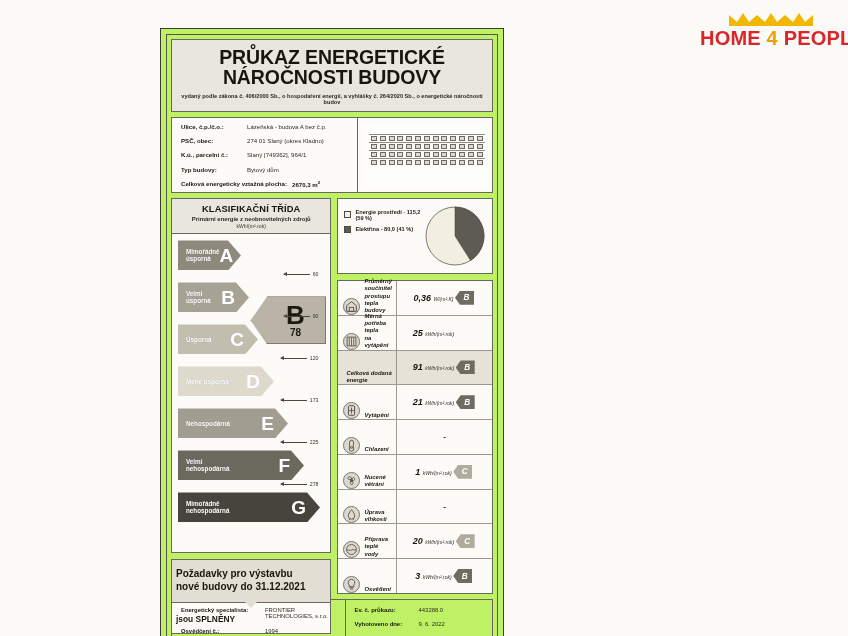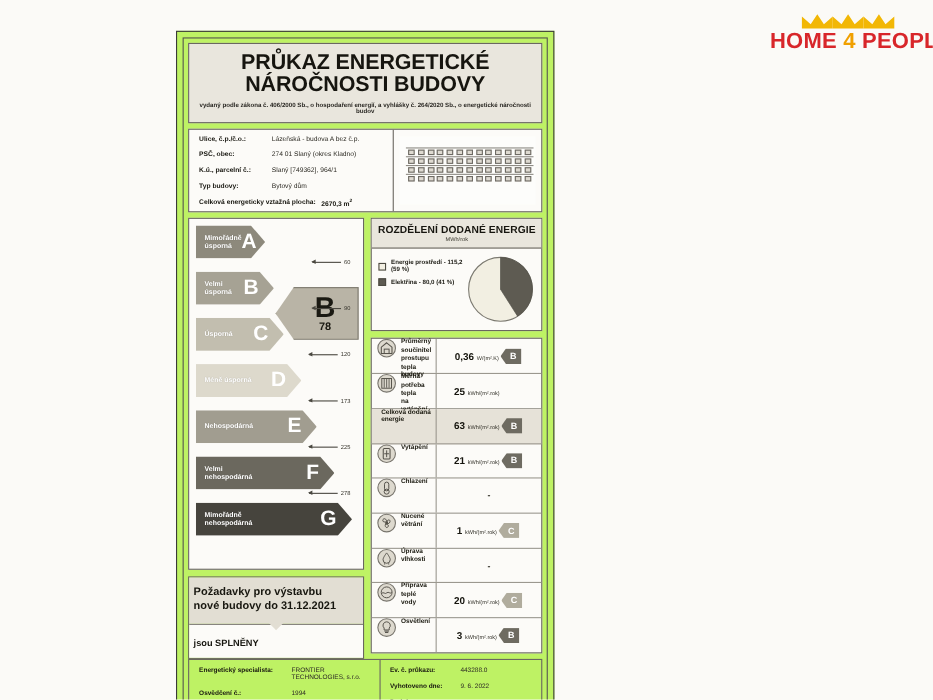--- a/index.html
+++ b/index.html
@@ -130,22 +130,22 @@
   .piebody { display: flex; padding: 7px 6px; height: 74px; }
   .legend { flex: 1 1 auto; padding-top: 3px; }
   .lgrow { display: flex; align-items: center; margin-bottom: 5px; font-size: 5.6px; font-weight: bold; color: #1c1b14; }
   .sw { width: 7px; height: 7px; margin-right: 4px; border: .7px solid #4c4a42; flex: 0 0 7px; }
   .piewrap { width: 74px; display: flex; align-items: center; justify-content: center; }
 
   
   .indic { flex: 1 1 auto; display: flex; flex-direction: column; }
   .itable { flex: 1 1 auto; display: flex; flex-direction: column; }
   .irow2 {
-    display: flex; align-items: flex-start; flex: 1 1 0;
-    border-bottom: 1px solid #9b988f; min-height: 0;
+    display: flex; align-items: flex-end; flex: 1 1 0;
+    border-bottom: 1px solid #9b988f; min-height: 0; font-style: italic;
   }
   .irow2:last-child { border-bottom: none; }
   .irow2.highlight { background: #e6e2d8; }
   .ic-cell { width: 26px; flex: 0 0 26px; display: flex; align-items: center; justify-content: center; }
   .ic-name { flex: 1 1 auto; font-size: 5.9px; font-weight: bold; color: #1a190f; line-height: 1.25; padding-right: 4px; }
   .ic-name.nopad { padding-left: 8px; }
   .ic-val {
     width: 96px; flex: 0 0 96px; border-left: 1px solid #9b988f;
     display: flex; align-items: center; justify-content: center; height: 100%;
   }
@@ -285,20 +285,25 @@
                 </div>
               </div>
         </div>
       </div>
     </div>
 
     <div class="cols">
 
       <div class="colL">
         <div class="panel">
+          <div class="panel-title">
+            <div class="t1">KLASIFIKAČNÍ TŘÍDA</div>
+            <div class="t2">Primární energie z neobnovitelných zdrojů</div>
+            <div class="t3">kWh/(m².rok)</div>
+          </div>
           <div class="scalebox" id="scalebox">
             <div class="marker">
               <div class="ml">B</div>
               <div class="mv">78</div>
             </div>
           <div class="barrow">
                   <div class="bar">
                     <div class="shape" style="width: 63px; background: rgb(141, 137, 124); clip-path: polygon(0px 0px, 79.3651% 0px, 100% 50%, 79.3651% 100%, 0px 100%);">
                       <div class="cname">Mimořádně<br>úsporná</div>
                       <div class="cletter">A</div>
@@ -383,24 +388,20 @@
           <div class="rtop">
             <div>Požadavky pro výstavbu</div>
             <div>nové budovy do 31.12.2021</div>
           </div>
           <div class="rbot">jsou SPLNĚNY</div>
         </div>
       </div>
 
       <div class="colR">
         <div class="panel">
-          <div class="panel-title">
-            <div class="t1">ROZDĚLENÍ DODANÉ ENERGIE</div>
-            <div class="t3">MWh/rok</div>
-          </div>
           <div class="piebody">
             <div class="legend">
               <div class="lgrow">
                 <span class="sw" style="background:#f2efe2"></span>
                 <span>Energie prostředí - 115,2 (59 %)</span>
               </div>
               <div class="lgrow">
                 <span class="sw" style="background:#5e5b52"></span>
                 <span>Elektřina - 80,0 (41 %)</span>
               </div>
@@ -453,21 +454,21 @@
                       <span class="vnum">25</span>
                       <span class="vunit">kWh/(m².rok)</span>
                     </span>
                     <span class="badge"></span>
                   </div>
                 </div>
                 <div class="irow2 highlight">
                   <div class="ic-name nopad">Celková dodaná energie</div>
                   <div class="ic-val" style="justify-content: center;">
                     <span style="display:flex;align-items:baseline;">
-                      <span class="vnum">63</span>
+                      <span class="vnum">91</span>
                       <span class="vunit">kWh/(m².rok)</span>
                     </span>
                     <span class="badge">
                       <span class="bg" style="background:#6e6b61">B</span>
                     </span>
                   </div>
                 </div>
                 <div class="irow2">
                   <div class="ic-cell">
                     <span class="cicon">

